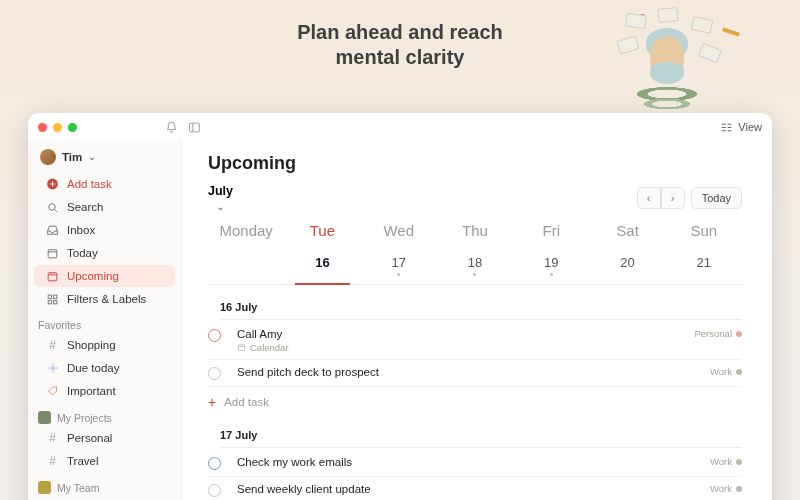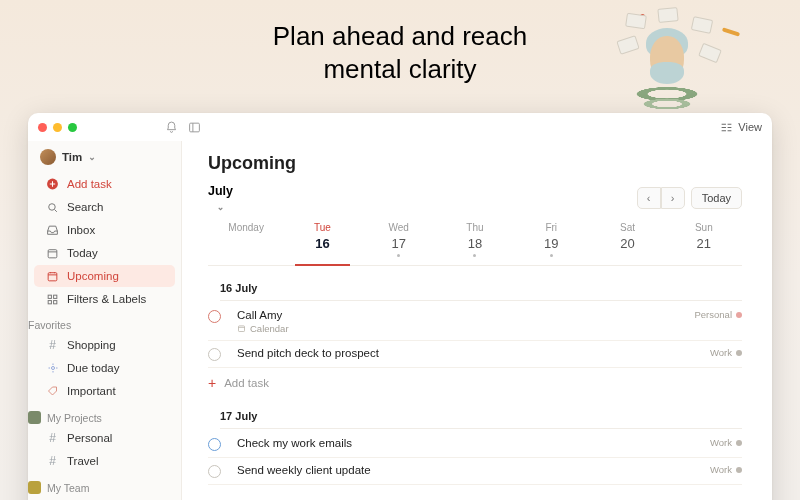--- a/index.html
+++ b/index.html
@@ -6,21 +6,21 @@
 body {
   width: 800px; height: 500px; overflow: hidden;
   font-family: -apple-system, BlinkMacSystemFont, "Segoe UI", Helvetica, Arial, sans-serif;
   background: linear-gradient(180deg, #f4e9dc 0%, #f4eee8 55%, #f2eeea 100%);
   position: relative;
 }
 .hero {
   position: absolute; top: 20px; left: 0; width: 100%; text-align: center;
 }
 .hero-title {
-  font-size: 26px; font-weight: 400; color: #000000; line-height: 1.25;
+  font-size: 20px; font-weight: 700; color: #404040; line-height: 1.25;
 }
 .confetti, .confetti2, .confetti3 {
   position: absolute; width: 18px; height: 4px; border-radius: 2px;
   transform: rotate(18deg);
 }
 .confetti { background: #e6a23c; top: 30px; right: 60px; }
 .confetti2 { background: #d85c46; top: 50px; right: 90px; width: 8px; height: 8px; border-radius: 50%; transform:none;}
 .confetti3 { background: #d85c46; top: 14px; right: 155px; width: 5px; height: 5px; border-radius: 50%; transform:none;}
 .illus {
   position: absolute; top: 18px; right: 80px; width: 110px; height: 100px;
@@ -73,39 +73,39 @@
 .icon-sm { width:13px; height:13px; display:inline-block; }
 .view-btn { display:flex; align-items:center; gap:5px; font-size:11px; color:#555; cursor:pointer;}
 .body { flex:1; display:flex; overflow:hidden;}
 .sidebar {
   width:154px; background:#fbfaf8; border-right:1px solid #f0ece6;
   padding:6px 0 10px; font-size:11.5px; color:#333; overflow:hidden;
 }
 .sb-row { display:flex; align-items:center; gap:8px; padding:4.5px 12px; cursor:pointer; border-radius:5px; margin:0 6px 1px;}
 .sb-row.active{ background:#fde9e3; color:#d1453b;}
 .sb-row.add{ color:#d1453b; font-weight:500;}
-.sb-sec { font-size:10.5px; color:#8b8b8b; padding:8px 0 3px; font-weight:500;}
+.sb-sec { font-size:10.5px; color:#8b8b8b; padding:8px 10px 3px; font-weight:500;}
 .sb-user { display:flex; align-items:center; gap:6px; padding:2px 12px 8px; font-size:11.5px; font-weight:600;}
 .avatar { width:16px; height:16px; border-radius:50%; background:linear-gradient(135deg,#c28f5a,#8a5a32); }
 .sq { width:13px; height:13px; display:flex; align-items:center; justify-content:center; flex-shrink:0;}
 .hash{ color:#9aa0a6; font-size:12px; font-weight:400;}
 .proj-av{ width:13px;height:13px;border-radius:3px;background:#7a8a6a; }
 .proj-av.y{ background:#b9a13d;}
 .main { flex:1; padding:12px 30px 0 26px; overflow:hidden;}
 .h1 { font-size:18px; font-weight:700; color:#1f1f1f; margin-bottom:10px;}
 .month-row{ display:flex; align-items:center; margin-bottom:6px;}
 .month { font-size:12.5px; font-weight:700; display:flex; align-items:center; gap:4px;flex-direction:column;}
 .nav-right{ margin-left:auto; display:flex; align-items:center; gap:6px;}
 .chev-box{ width:24px; height:22px; border:1px solid #e6e2da; border-radius:5px; display:flex;align-items:center;justify-content:center; color:#777; font-size:11px; cursor:pointer; background:#fafafa;}
 .chev-box.l{border-radius:5px 0 0 5px; margin-right:-6px;}
 .chev-box.r{border-radius:0 5px 5px 0;}
 .today-btn{ height:22px; padding:0 10px; border:1px solid #e6e2da; border-radius:5px; font-size:11px; color:#444; display:flex;align-items:center; cursor:pointer; background:#fafafa;}
 .days-row{ display:flex; border-bottom:1px solid #f0ece6; margin-bottom:10px;}
 .day-col{ flex:1; text-align:center; padding:4px 0 8px; position:relative;}
-.day-name{ font-size:10px; color:#9a9a9a; margin-bottom:3px;}
+.day-name{ font-size:15px; color:#9a9a9a; margin-bottom:16px;}
 .day-num{ font-size:13px; color:#555; font-weight:400;}
 .day-col.sel .day-name{ color:#d1453b;}
 .day-col.sel .day-num{ color:#0f172a; font-weight:700;}
 .day-col.sel::after{ content:""; position:absolute; bottom:-1px; left:14%; right:14%; height:2px; background:#d1453b;}
 .day-col .dot{ width:3px;height:3px;background:#bbb;border-radius:50%;margin:3px auto 0;}
 .sec-h{ font-size:11px; font-weight:700; color:#222; padding:6px 0; border-bottom:1px solid #f0ece6; margin-bottom:2px;margin-left:12px;}
 .task{ display:flex; align-items:flex-start; gap:16px; padding:6px 0; border-bottom:1px solid #f4f0ea;}
 .task .circle{ width:13px;height:13px;border:1.3px solid #c8c4bc;border-radius:50%;flex-shrink:0; margin-top:1px; cursor:pointer;}
 .task .circle.red{ border-color:#d87a6e;}
 .task .circle.blue{ border-color:#6a9ed8;}

